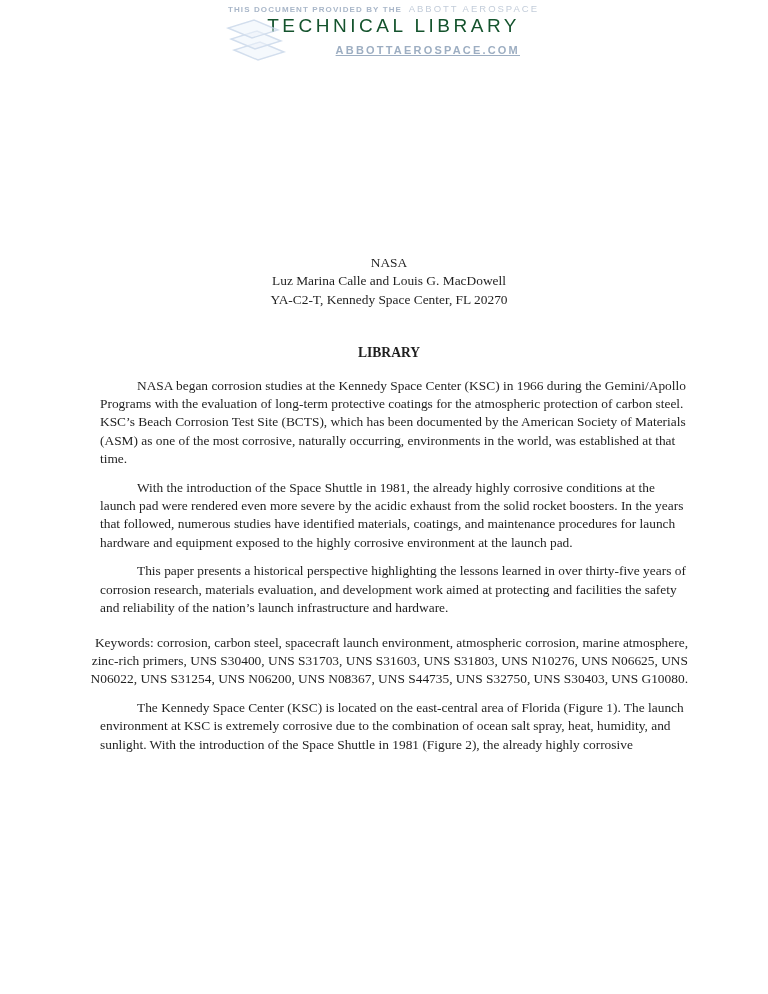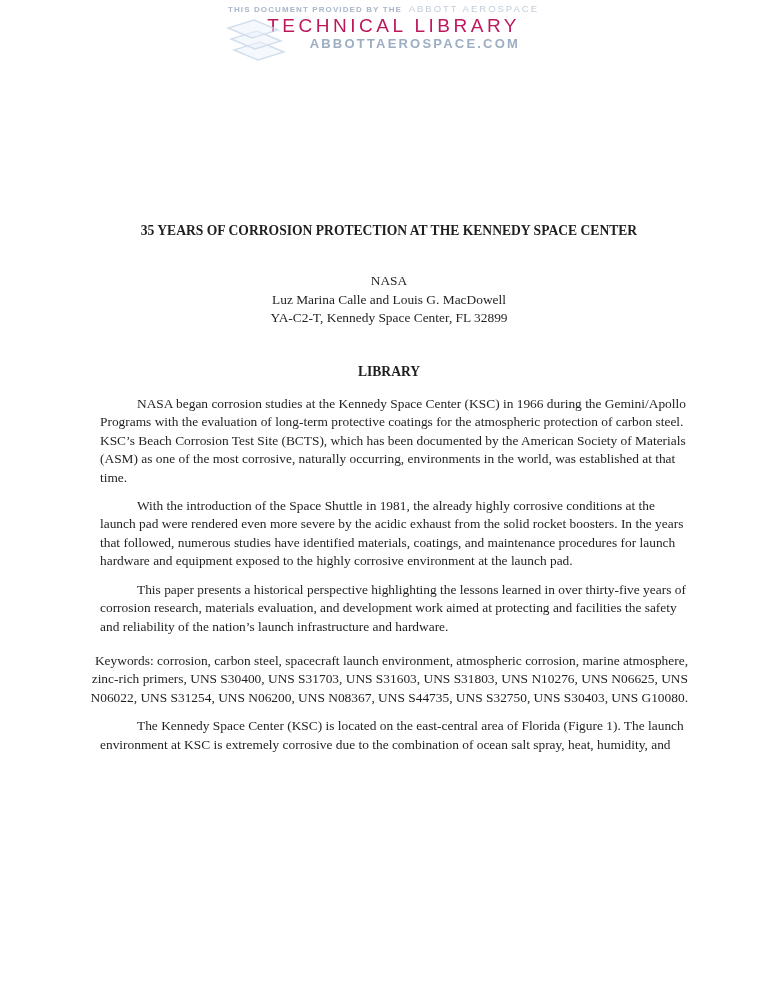--- a/index.html
+++ b/index.html
@@ -40,30 +40,31 @@
   .hdr-line1 .brand {
     font-size: 9.5px;
     letter-spacing: 2px;
     color: #c3cdda;
     font-weight: normal;
   }
   .hdr-line2 {
     white-space: nowrap;
     font-size: 19px;
     letter-spacing: 3.5px;
-    color: #be185d;
+    color: #14532d;
     margin-top: 1px;
   }
   .hdr-line3 {
     white-space: nowrap;
-    font-size: 13px;
+    font-size: 11px;
     font-weight: bold;
     letter-spacing: 2.2px;
     color: #9daec2;
-    margin-top: 0;
+    margin-top: 7px;
+    text-decoration: underline;
   }
 
   
   .content {
     position: absolute;
     left: 90px;
     top: 222px;
     width: 598px;
     font-size: 13.4px;
     line-height: 18.4px;
@@ -108,26 +109,25 @@
         </g>
       </svg>
     </span>
     <div class="hdr-line1"><span>THIS DOCUMENT PROVIDED BY THE</span>&nbsp;&nbsp;<span class="brand">ABBOTT AEROSPACE</span></div>
     <div class="hdr-line2">TECHNICAL LIBRARY</div>
     <div class="hdr-line3">ABBOTTAEROSPACE.COM</div>
   </div>
 
   <div class="content">
 
-    <h1 class="title">35 YEARS OF CORROSION PROTECTION AT THE KENNEDY SPACE CENTER</h1>
 
     <div class="authors">
       <div>NASA</div>
       <div>Luz Marina Calle and Louis G. MacDowell</div>
-      <div>YA-C2-T, Kennedy Space Center, FL 32899</div>
+      <div>YA-C2-T, Kennedy Space Center, FL 20270</div>
     </div>
 
     <h2 class="section-heading">LIBRARY</h2>
 
     <p class="body-para indent">NASA began corrosion studies at the Kennedy Space Center (KSC) in 1966 during the Gemini/Apollo Programs with the evaluation of long-term protective coatings for the atmospheric protection of carbon steel. KSC’s Beach Corrosion Test Site (BCTS), which has been documented by the American Society of Materials (ASM) as one of the most corrosive, naturally occurring, environments in the world, was established at that time.</p>
     <p class="body-para indent">With the introduction of the Space Shuttle in 1981, the already highly corrosive conditions at the launch pad were rendered even more severe by the acidic exhaust from the solid rocket boosters. In the years that followed, numerous studies have identified materials, coatings, and maintenance procedures for launch hardware and equipment exposed to the highly corrosive environment at the launch pad.</p>
     <p class="body-para indent">This paper presents a historical perspective highlighting the lessons learned in over thirty-five years of corrosion research, materials evaluation, and development work aimed at protecting and facilities the safety and reliability of the nation’s launch infrastructure and hardware.</p>
 
     <p class="body-para keywords">Keywords: corrosion, carbon steel, spacecraft launch environment, atmospheric corrosion, marine atmosphere, zinc-rich primers, UNS S30400, UNS S31703, UNS S31603, UNS S31803, UNS N10276, UNS N06625, UNS N06022, UNS S31254, UNS N06200, UNS N08367, UNS S44735, UNS S32750, UNS S30403, UNS G10080.</p>
 

